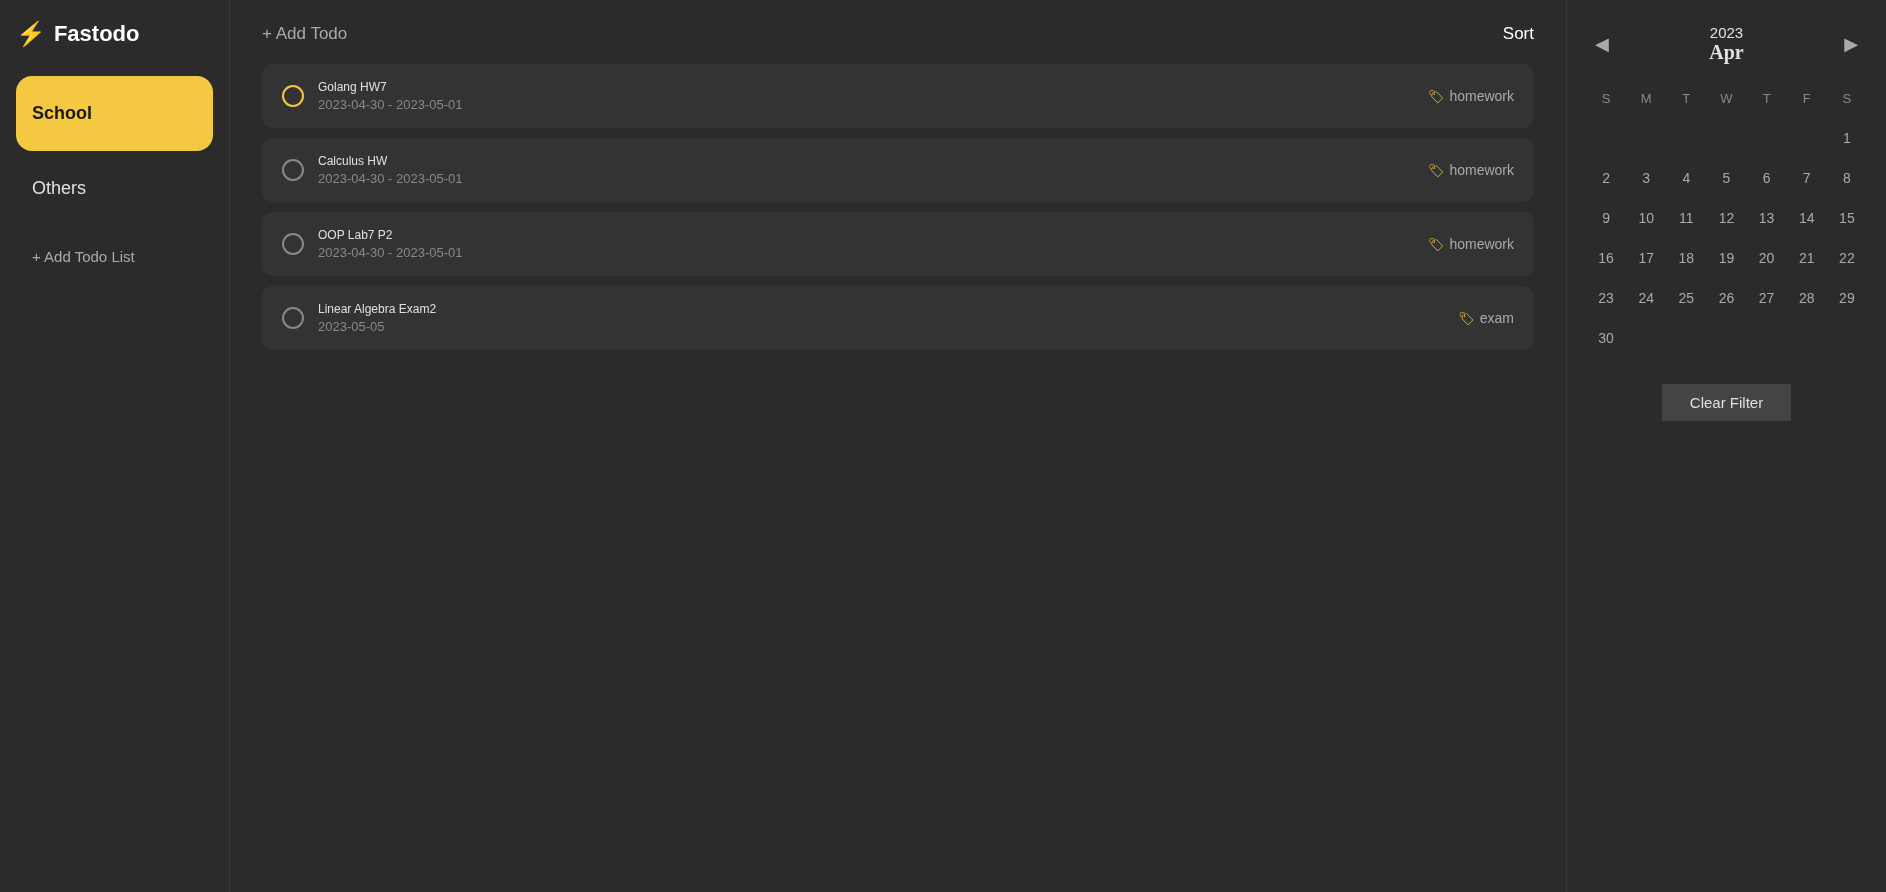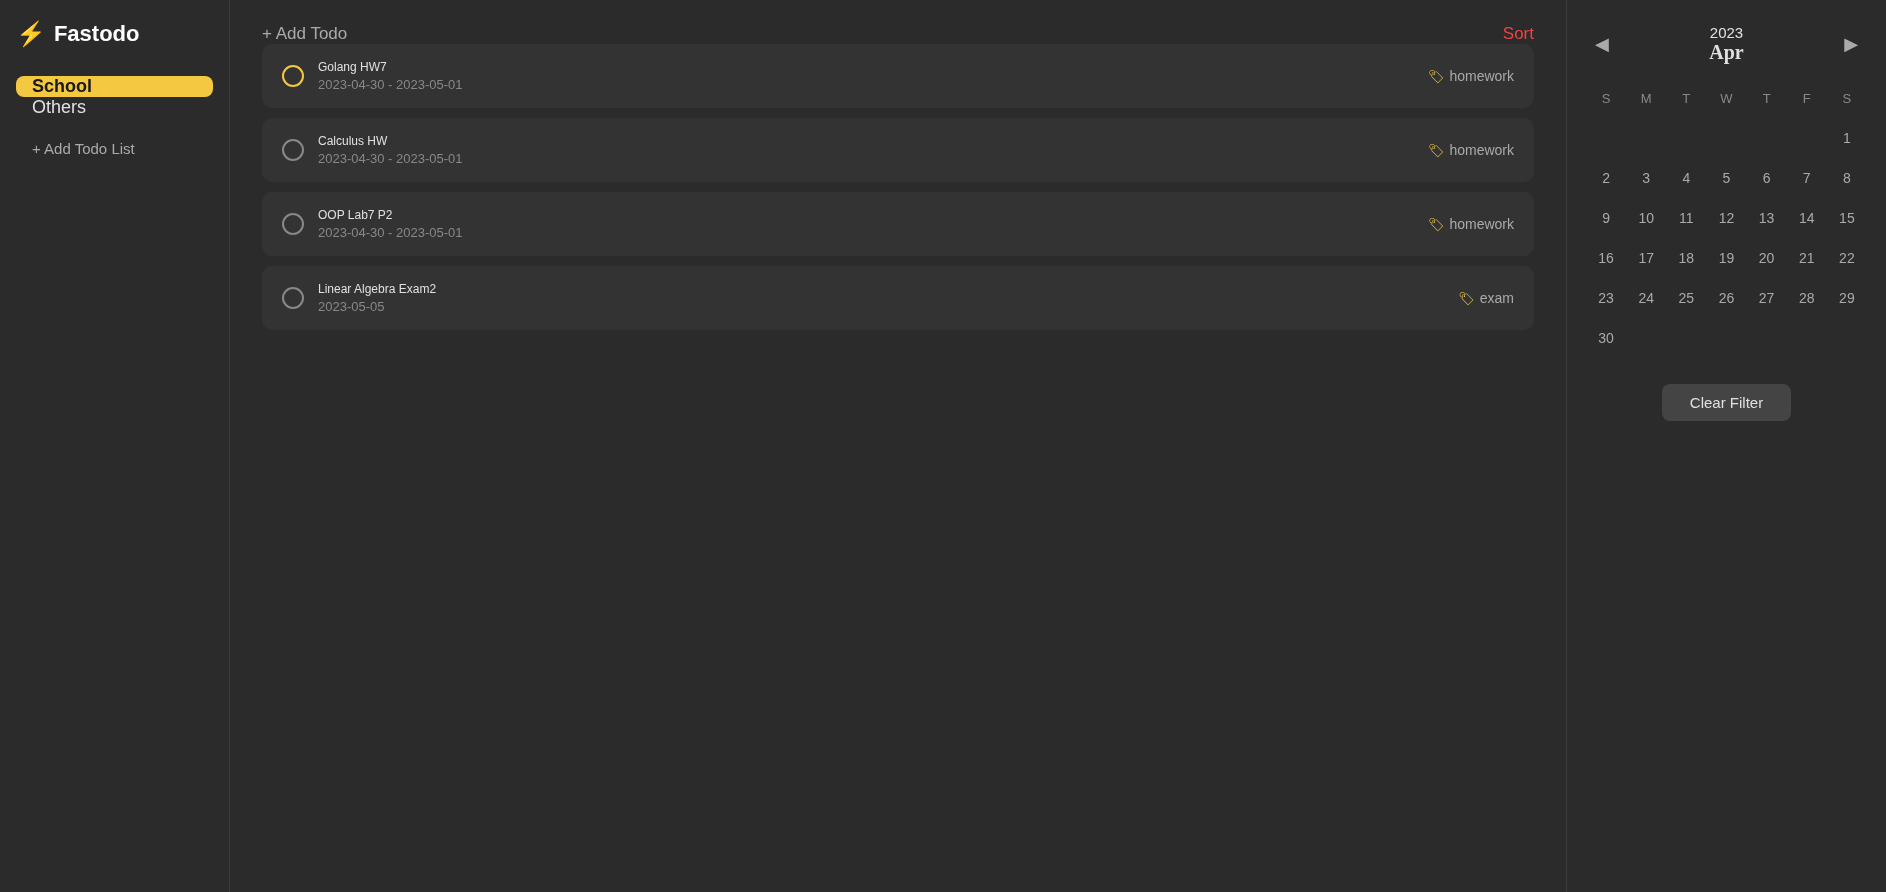--- a/index.html
+++ b/index.html
@@ -30,22 +30,22 @@
       gap: 8px;
       font-size: 22px;
       font-weight: 700;
       color: #ffffff;
       margin-bottom: 20px;
     }
     .logo-icon {
       font-size: 24px;
     }
     .sidebar-item {
-      padding: 0 16px;
-      border-radius: 8px;
+      padding: 27px 16px;
+      border-radius: 16px;
       font-size: 18px;
       cursor: pointer;
       color: #e0e0e0;
     }
     .sidebar-item.active {
       background: #f5c842;
       color: #1a1a1a;
       font-weight: 600;
     }
     .add-list-btn {
@@ -60,32 +60,33 @@
     .main {
       flex: 1;
       padding: 24px 32px;
       background: #2b2b2b;
       overflow-y: auto;
     }
     .main-header {
       display: flex;
       align-items: center;
       justify-content: space-between;
+      margin-bottom: 20px;
     }
     .add-todo-btn {
       font-size: 17px;
       color: #aaaaaa;
       cursor: pointer;
       background: none;
       border: none;
       color: #aaaaaa;
     }
     .sort-btn {
       font-size: 17px;
-      color: #ef4444;
+      color: #ffffff;
       cursor: pointer;
       background: none;
       border: none;
     }
 
     
     .todo-list {
       display: flex;
       flex-direction: column;
       gap: 10px;
@@ -203,21 +204,21 @@
       cursor: default;
     }
     .cal-cell.empty {
       cursor: default;
     }
     .clear-filter-btn {
       margin-top: 24px;
       background: #444444;
       color: #e0e0e0;
       border: none;
-      border-radius: 8px;
+      border-radius: 0;
       padding: 10px 28px;
       font-size: 15px;
       cursor: pointer;
     }
   </style>
 </head>
 <body>
 
 <div class="sidebar">
   <div class="logo">

